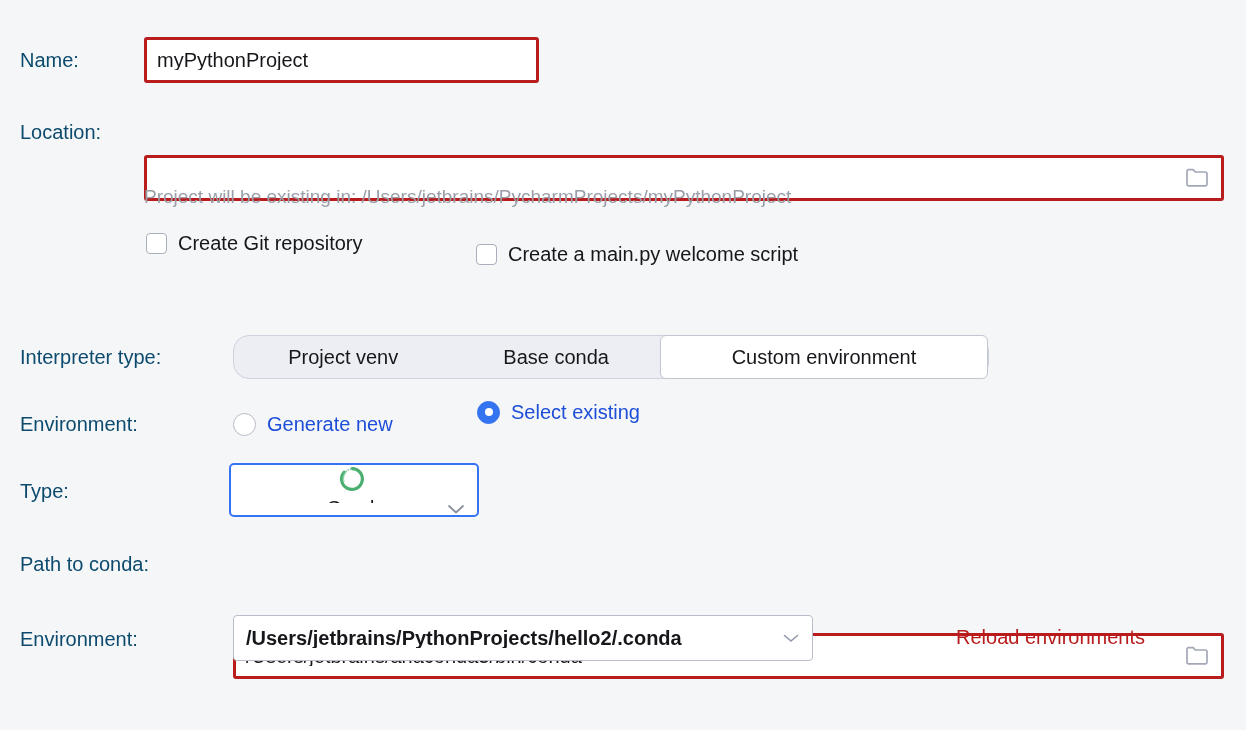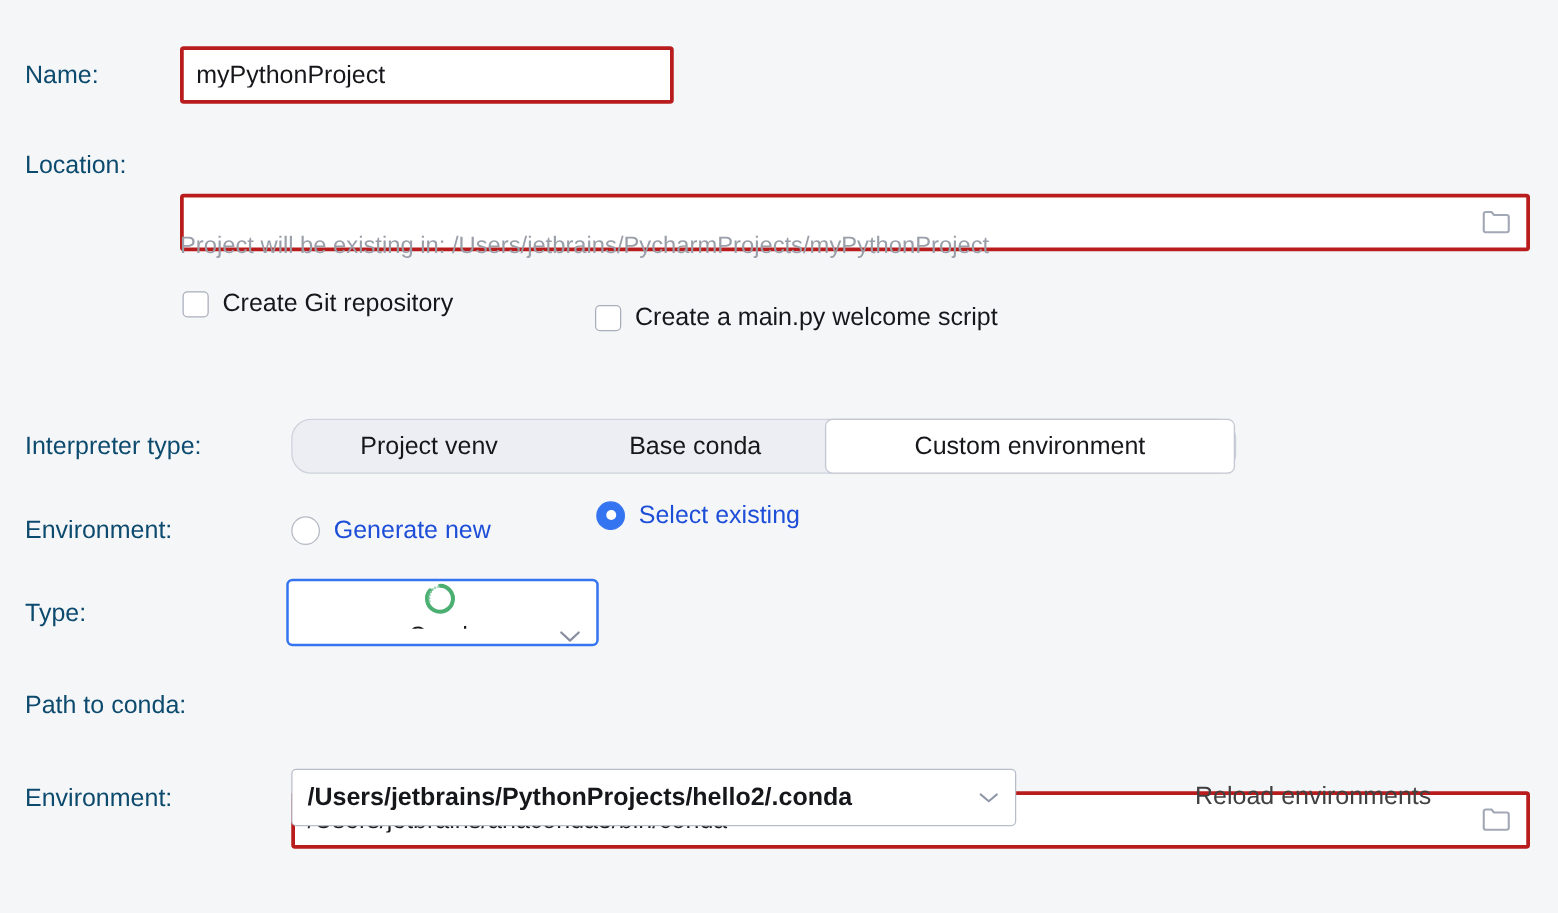--- a/index.html
+++ b/index.html
@@ -189,21 +189,21 @@
     flex: 0 0 auto;
   }
   .conda-icon {
     flex: 0 0 auto;
     margin-right: 9px;
     display: block;
   }
 
   .link {
     font-size: 20px;
-    color: #404040;
+    color: #b91c1c;
     white-space: nowrap;
     line-height: 1;
     cursor: pointer;
   }
 </style>
 </head>
 <body>
 
 <div class="row" style="left:20px; top:37px; width:520px; height:46px;">
   <div class="lbl">Name:</div>

